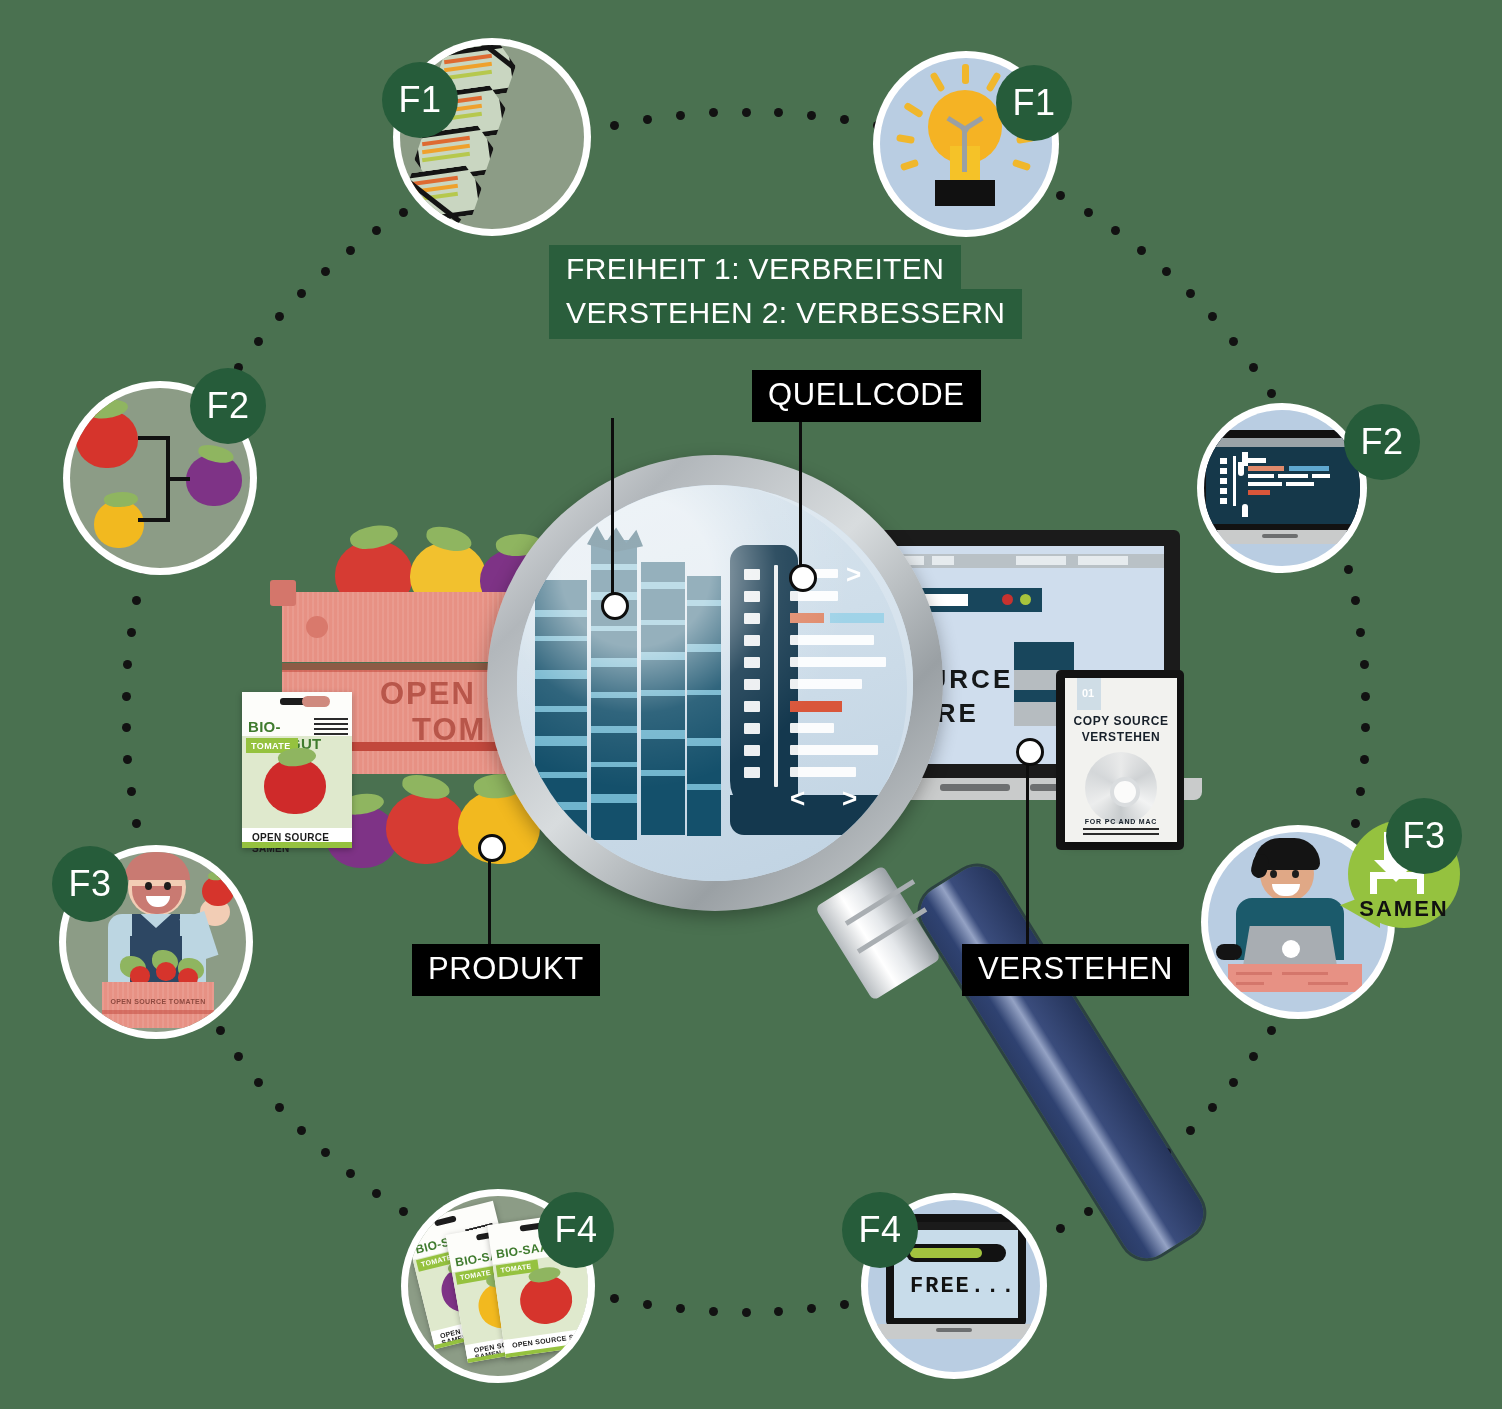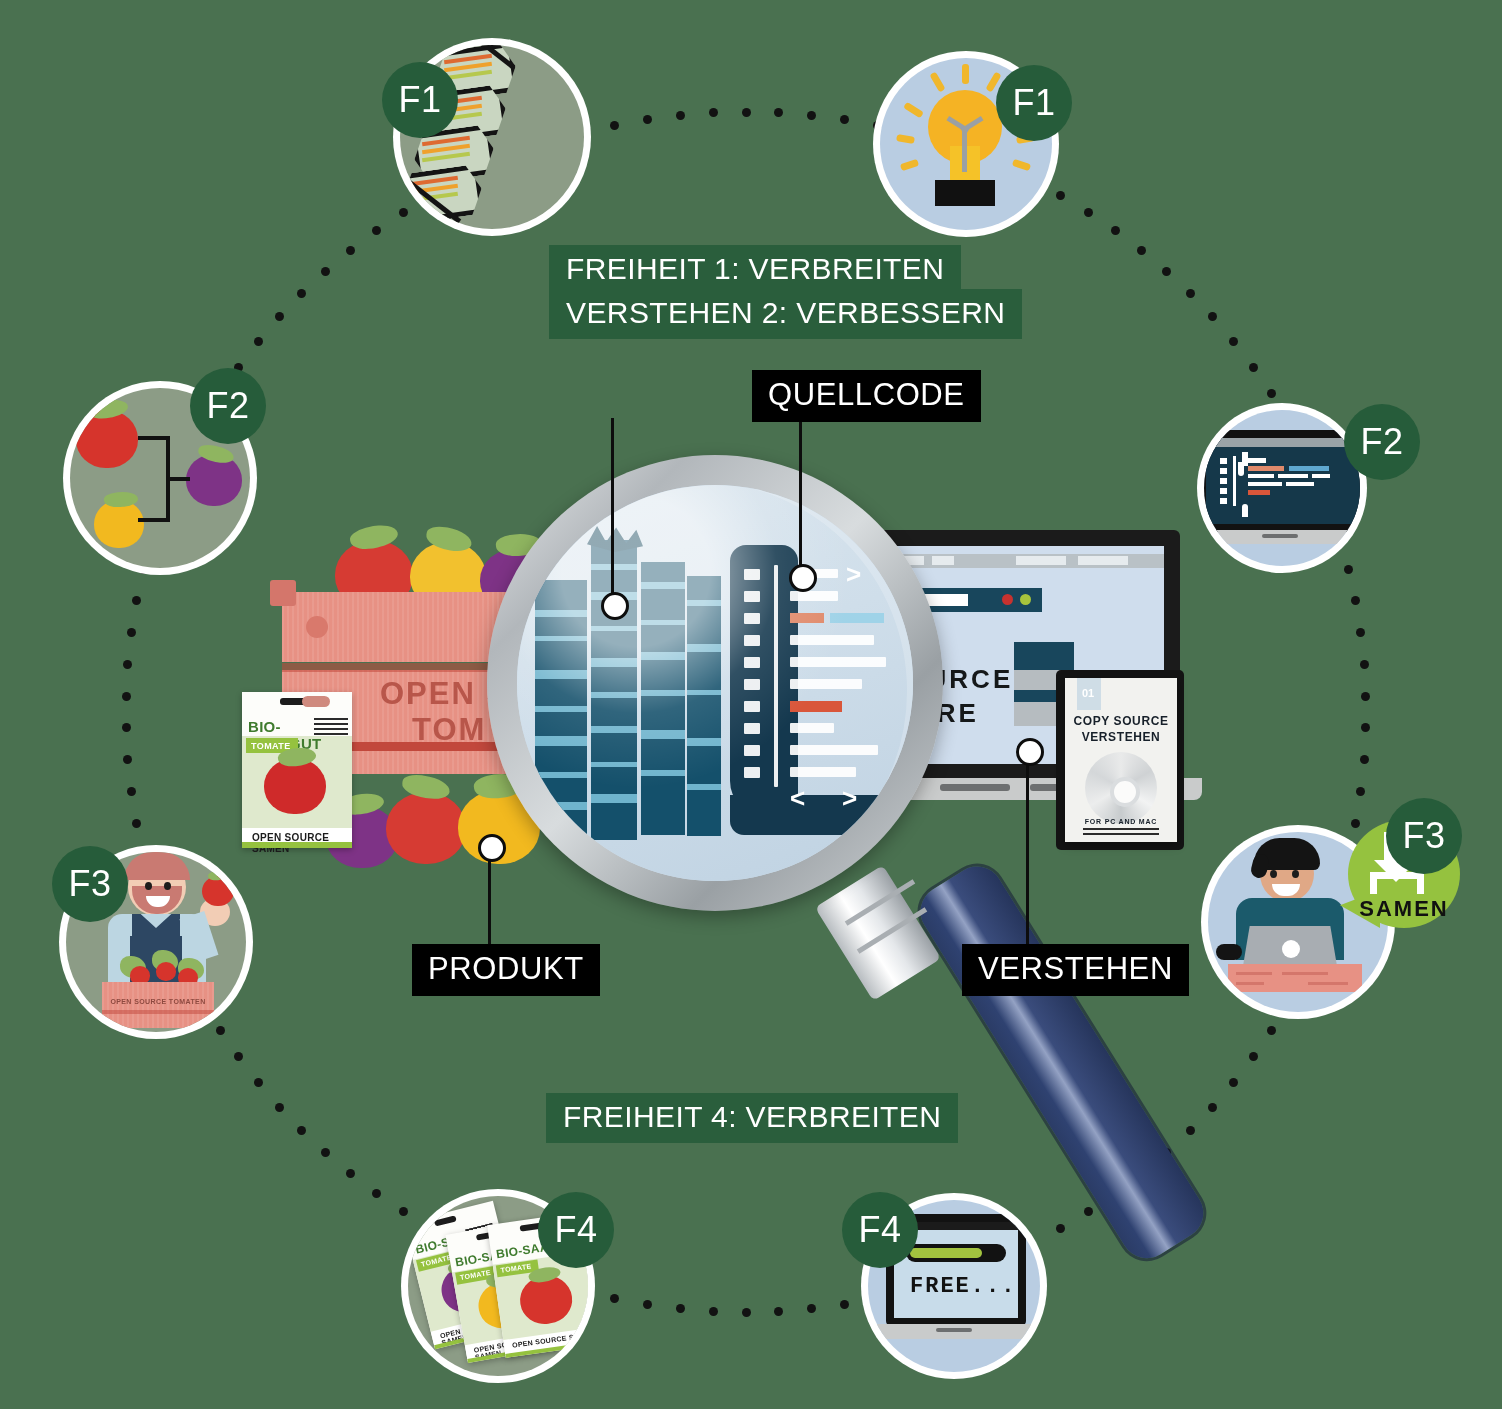--- a/index.html
+++ b/index.html
@@ -401,21 +401,20 @@
   <div class="tag" style="left:412px;top:944px;">PRODUKT</div>
   <div class="leader" style="left:488px;top:846px;height:100px;"></div>
   <div class="dotmark" style="left:478px;top:834px;"></div>
 
   <div class="tag" style="left:962px;top:944px;">VERSTEHEN</div>
   <div class="leader" style="left:1026px;top:752px;height:194px;"></div>
   <div class="dotmark" style="left:1016px;top:738px;"></div>
 
   <div class="banner" style="left:549px;top:245px;">FREIHEIT 1: VERBREITEN</div>
   <div class="banner" style="left:549px;top:289px;">VERSTEHEN 2: VERBESSERN</div>
-  <div class="banner" style="left:546px;top:1093px;">FREIHEIT 4: VERBREITEN</div>
 
   <div class="node node-green" style="left:400px;top:45px;width:184px;height:184px;">
     <div class="node-inner">
       <div class="abs" style="left:30px;top:-10px;width:5px;height:210px;background:#141414;transform:rotate(16deg);left:68px;"></div>
       <div class="abs" style="left:36px;top:2px;width:70px;height:40px;background:#c9d6c1;border:5px solid #141414;
            clip-path:polygon(16% 0,84% 0,100% 50%,84% 100%,16% 100%,0 50%);transform:rotate(-8deg);"></div>
       <div class="abs" style="left:44px;top:12px;width:48px;height:4px;background:#de6a31;transform:rotate(-8deg);"></div>
       <div class="abs" style="left:44px;top:20px;width:48px;height:4px;background:#efa12c;transform:rotate(-8deg);"></div>
       <div class="abs" style="left:44px;top:28px;width:48px;height:4px;background:#b6c84d;transform:rotate(-8deg);"></div>
       <div class="abs" style="left:26px;top:44px;width:70px;height:40px;background:#c9d6c1;border:5px solid #141414;

